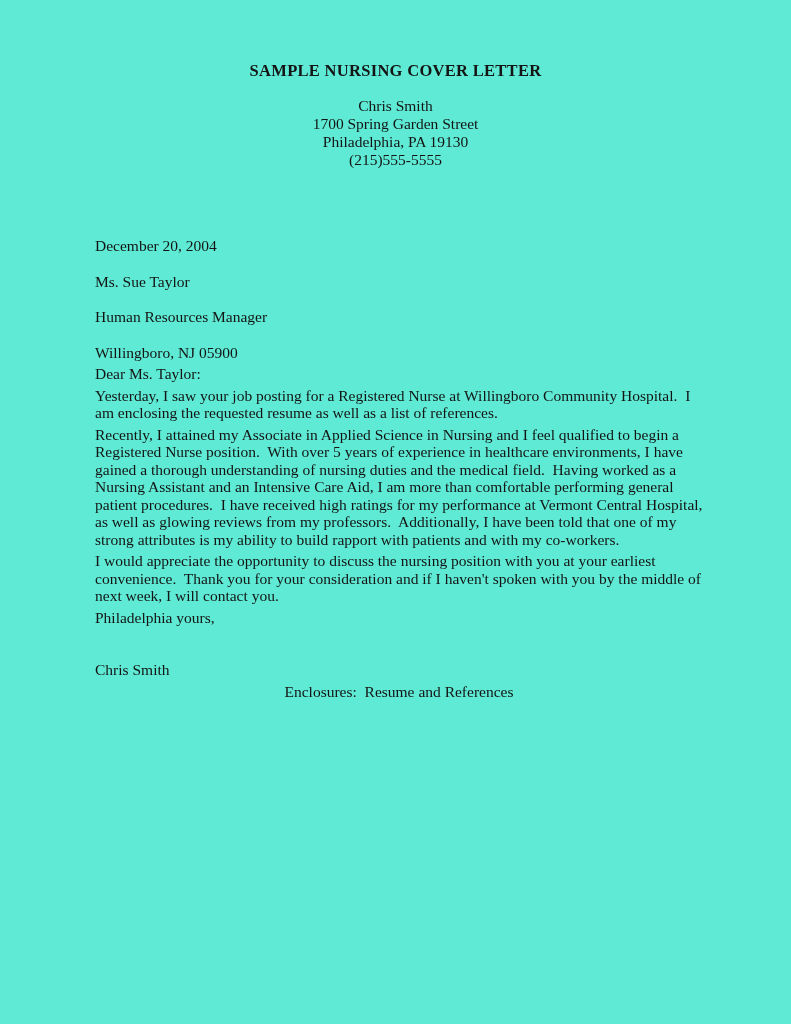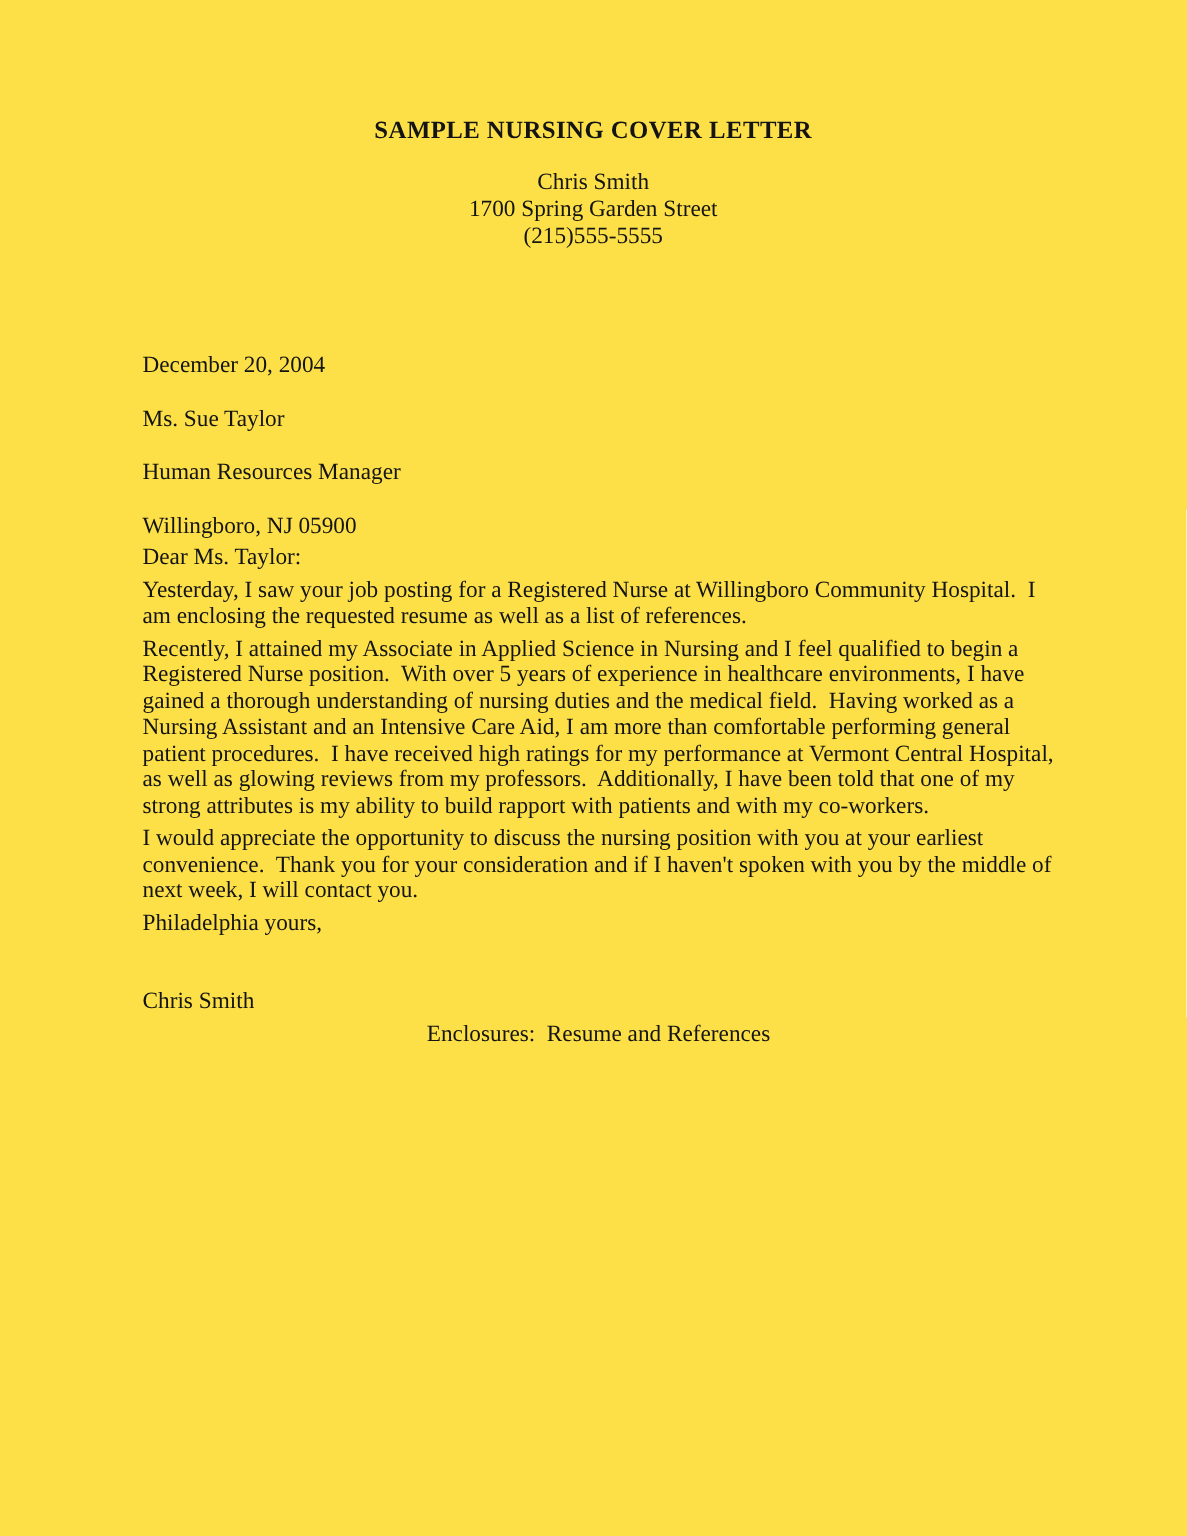--- a/index.html
+++ b/index.html
@@ -5,28 +5,28 @@
   html, body {
     margin: 0;
     padding: 0;
     background: #ffffff;
   }
   .page {
     position: relative;
     width: 791px;
     height: 1024px;
     margin: 0 auto;
-    background: #fde047;
+    background: #5eead4;
     font-family: "Liberation Serif", "DejaVu Serif", serif;
     color: #141414;
     font-size: 15.5px;
     line-height: 17.5px;
     overflow: hidden;
     box-sizing: border-box;
-    padding-top: 78px;
+    padding-top: 62px;
   }
   .title {
     margin: 0 0 17px 0;
     text-align: center;
     font-size: 16.5px;
     font-weight: bold;
     letter-spacing: 0.3px;
     line-height: 18px;
   }
   .sender-block {
@@ -69,20 +69,21 @@
 </head>
 <body>
 
 <div class="page">
 
   <h1 class="title">SAMPLE NURSING COVER LETTER</h1>
 
   <div class="sender-block">
     <div>Chris Smith</div>
     <div>1700 Spring Garden Street</div>
+    <div>Philadelphia, PA 19130</div>
     <div>(215)555-5555</div>
   </div>
 
   <div class="body-area">
 
     <div class="date-line">December 20, 2004</div>
 
     <div class="recipient-block">
       <div>Ms. Sue Taylor</div>
       <div>Human Resources Manager</div>

